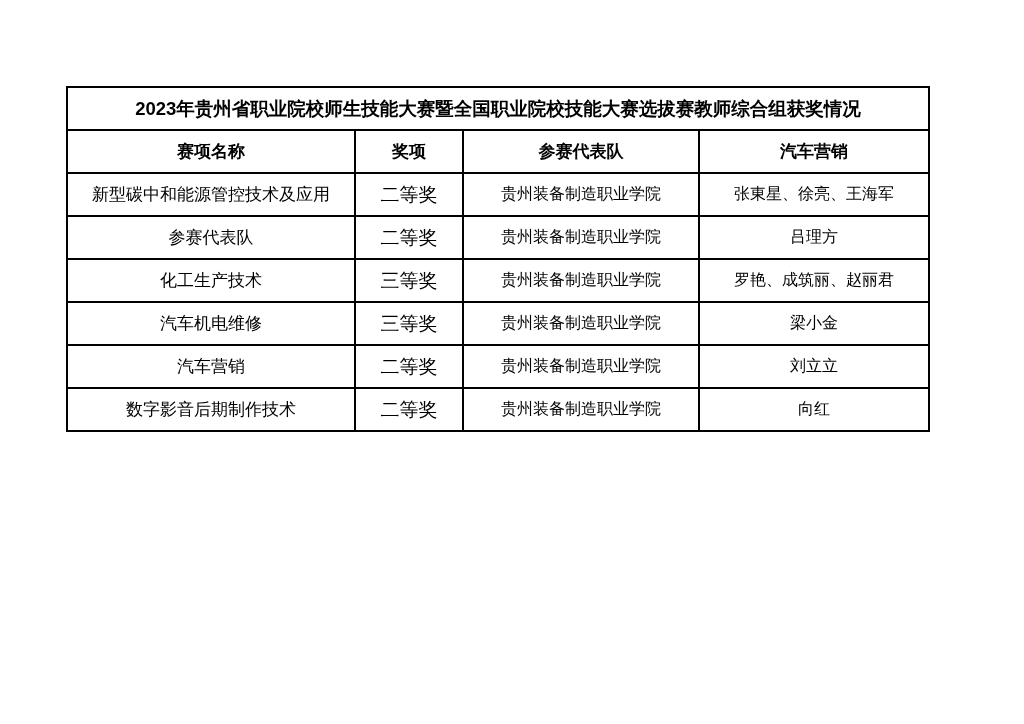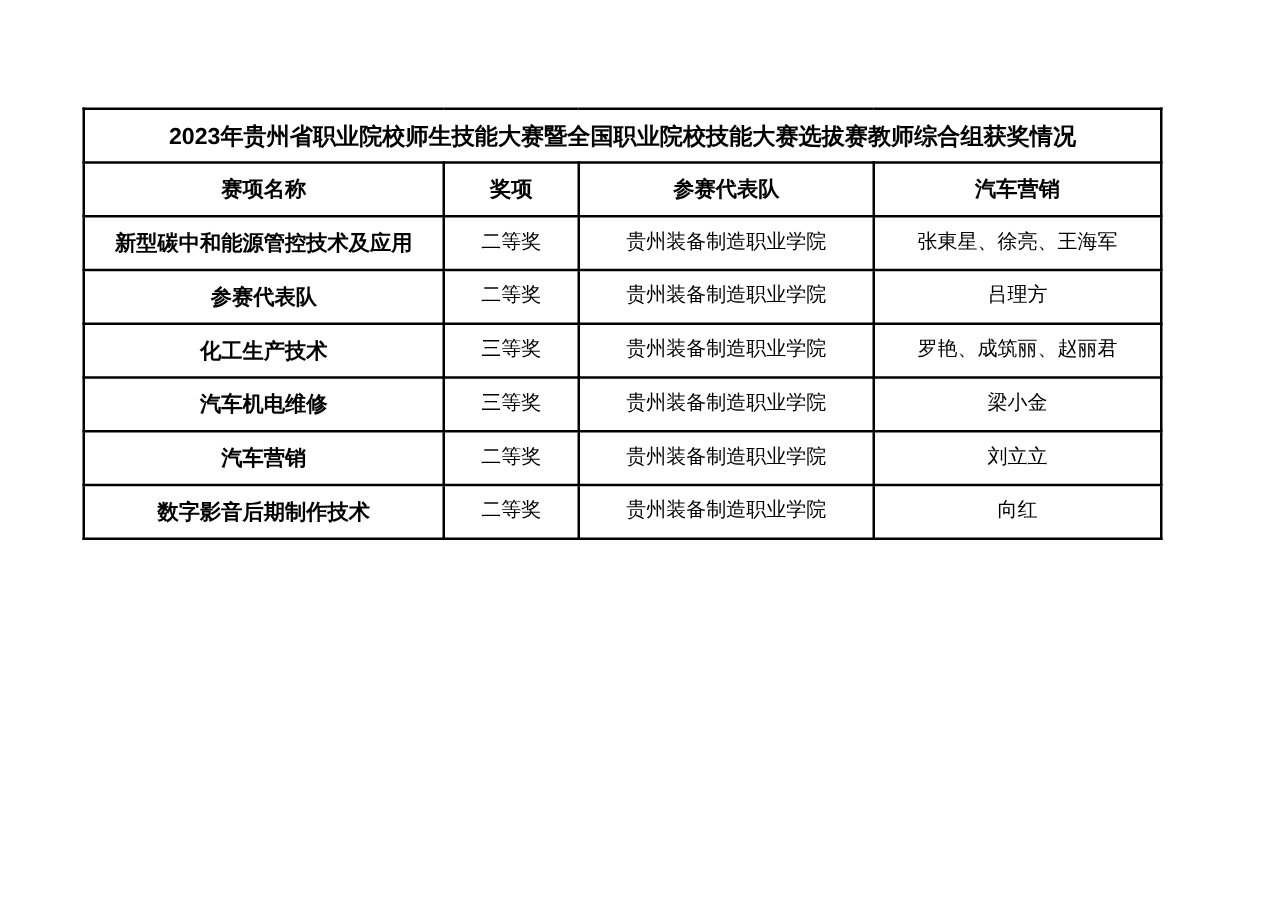--- a/index.html
+++ b/index.html
@@ -48,25 +48,25 @@
     font-weight: bold;
     height: 44px;
     letter-spacing: 0px;
   }
   td.head-cell {
     font-size: 17px;
     font-weight: bold;
   }
   td.c-event {
     font-size: 17px;
-    font-weight: bold;
+    font-weight: normal;
     margin-left: 36px;
   }
   td.c-award {
-    font-size: 16px;
+    font-size: 19px;
     font-weight: normal;
   }
   td.c-team {
     font-size: 16px;
     font-weight: normal;
   }
   td.c-name {
     font-size: 16px;
     font-weight: normal;
     margin-left: 12px;

